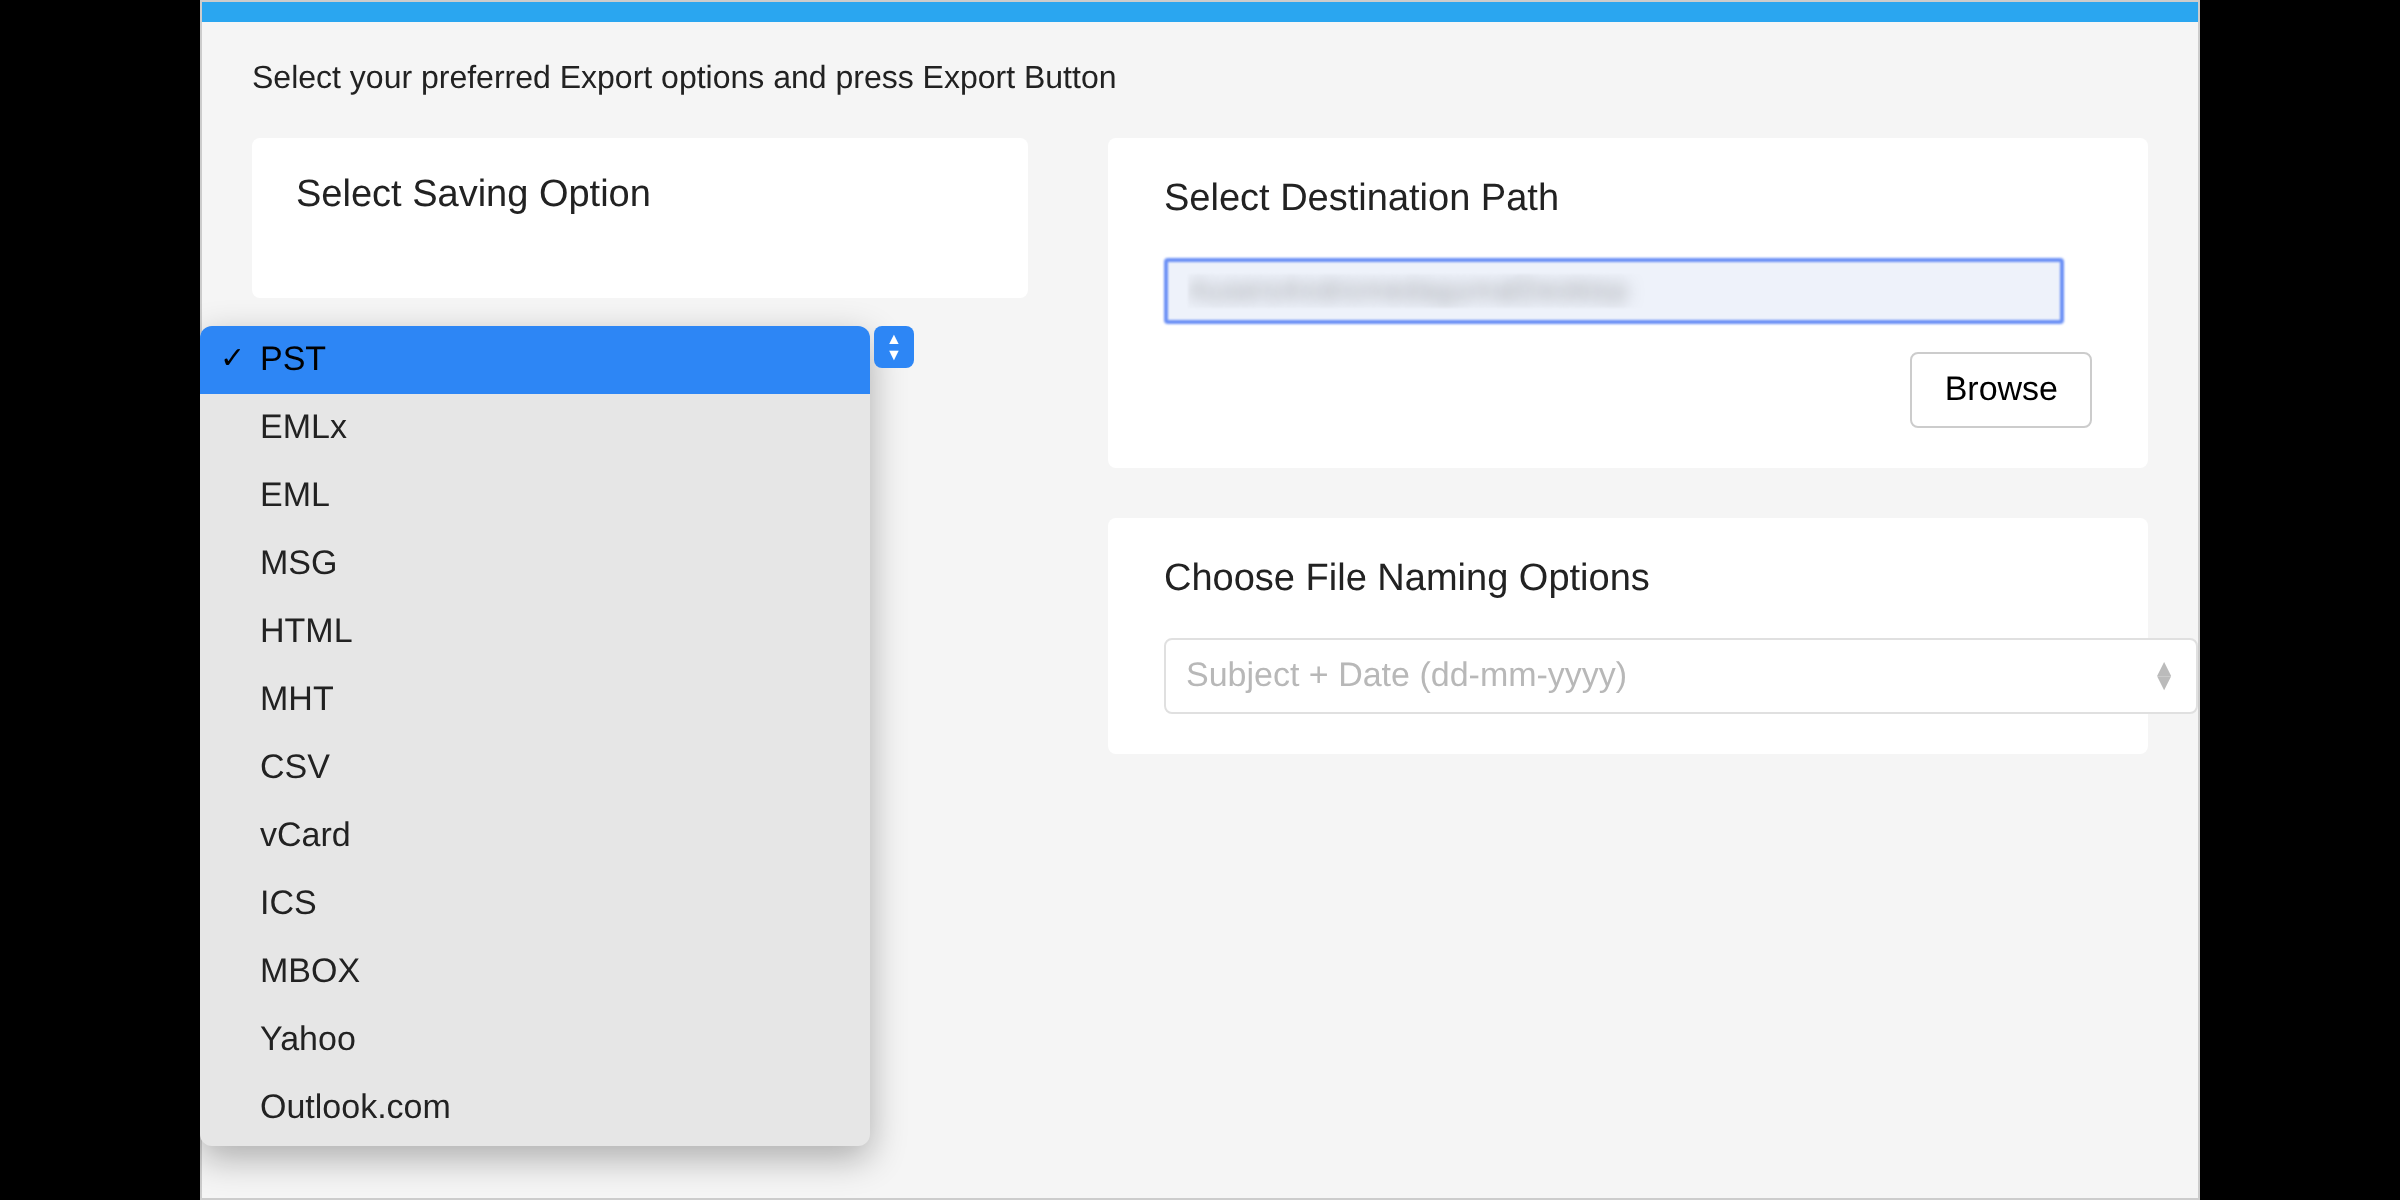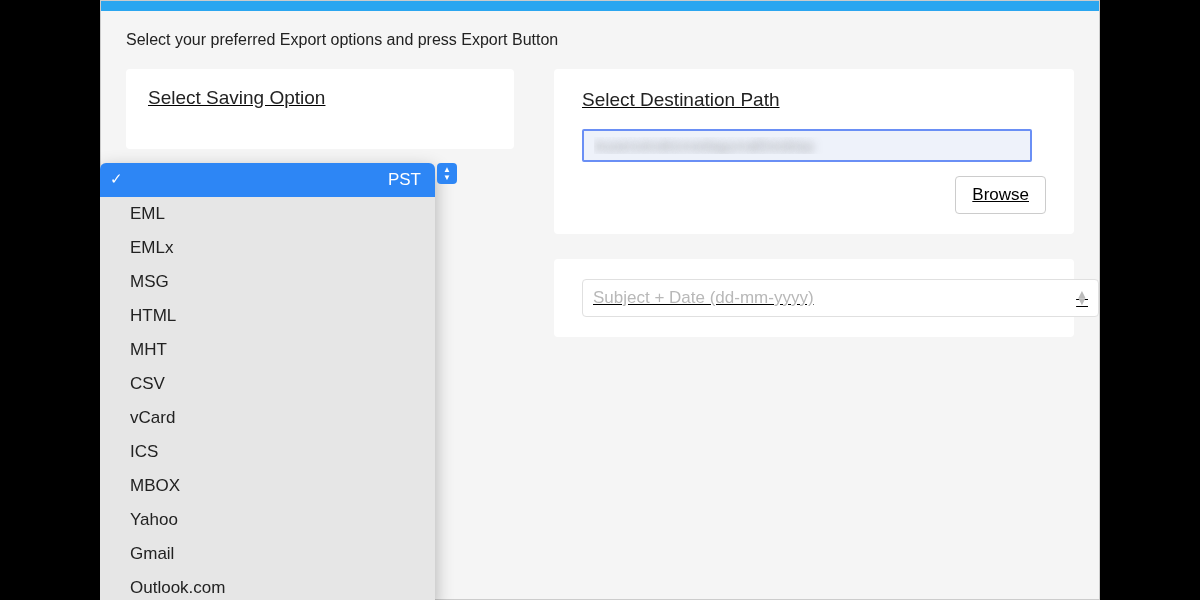--- a/index.html
+++ b/index.html
@@ -26,21 +26,20 @@
     }
     .instruction {
       padding: 20px 25px 10px 25px;
       font-size: 16px;
       color: #222;
     }
     .panels {
       display: flex;
       gap: 40px;
       padding: 10px 25px;
-      text-decoration: underline;
     }
     .panel-left {
       width: 395px;
       background: #fff;
       border-radius: 4px;
       padding: 18px 22px;
       height: 80px;
       position: relative;
     }
     .panel-right {
@@ -118,24 +117,23 @@
     }
     .dropdown-item {
       padding: 7px 14px 7px 30px;
       font-size: 17px;
       color: #222;
       cursor: pointer;
       position: relative;
     }
     .dropdown-item.selected {
       background: #2d86f5;
-      color: #ffffff;
+      color: #000000;
       border-top-left-radius: 6px;
       border-top-right-radius: 6px;
-      text-align: right;
     }
     .dropdown-item.selected::before {
       content: "✓";
       position: absolute;
       left: 10px;
       top: 7px;
       font-size: 15px;
     }
     .dropdown-stepper {
       position: absolute;
@@ -166,45 +164,45 @@
     </div>
     <div class="panel-right">
       <div class="card">
         <div class="card-title">Select Destination Path</div>
         <input class="dest-input" value="AusersAndromedagumalDesktop" style="">
         <div class="browse-row">
           <button class="browse-btn">Browse</button>
         </div>
       </div>
       <div class="card">
+        <div class="card-title">Choose File Naming Options</div>
         <div class="naming-select">
           <span>Subject + Date (dd-mm-yyyy)</span>
           <span class="stepper">
               <span>▲</span>
               <span>▼</span>
             </span>
         </div>
       </div>
     </div>
   </div>
 </div>
 
 <div class="dropdown">
   <div class="dropdown-stepper">
       <span>▲</span>
       <span>▼</span>
     </div>
   <div id="dd-list">
       <div class="dropdown-item selected">PST</div>
+      <div class="dropdown-item">EMLx</div>
       <div class="dropdown-item">EML</div>
-      <div class="dropdown-item">EMLx</div>
       <div class="dropdown-item">MSG</div>
       <div class="dropdown-item">HTML</div>
       <div class="dropdown-item">MHT</div>
       <div class="dropdown-item">CSV</div>
       <div class="dropdown-item">vCard</div>
       <div class="dropdown-item">ICS</div>
       <div class="dropdown-item">MBOX</div>
       <div class="dropdown-item">Yahoo</div>
-      <div class="dropdown-item">Gmail</div>
       <div class="dropdown-item">Outlook.com</div>
     </div>
 </div>
 
 </body></html>

